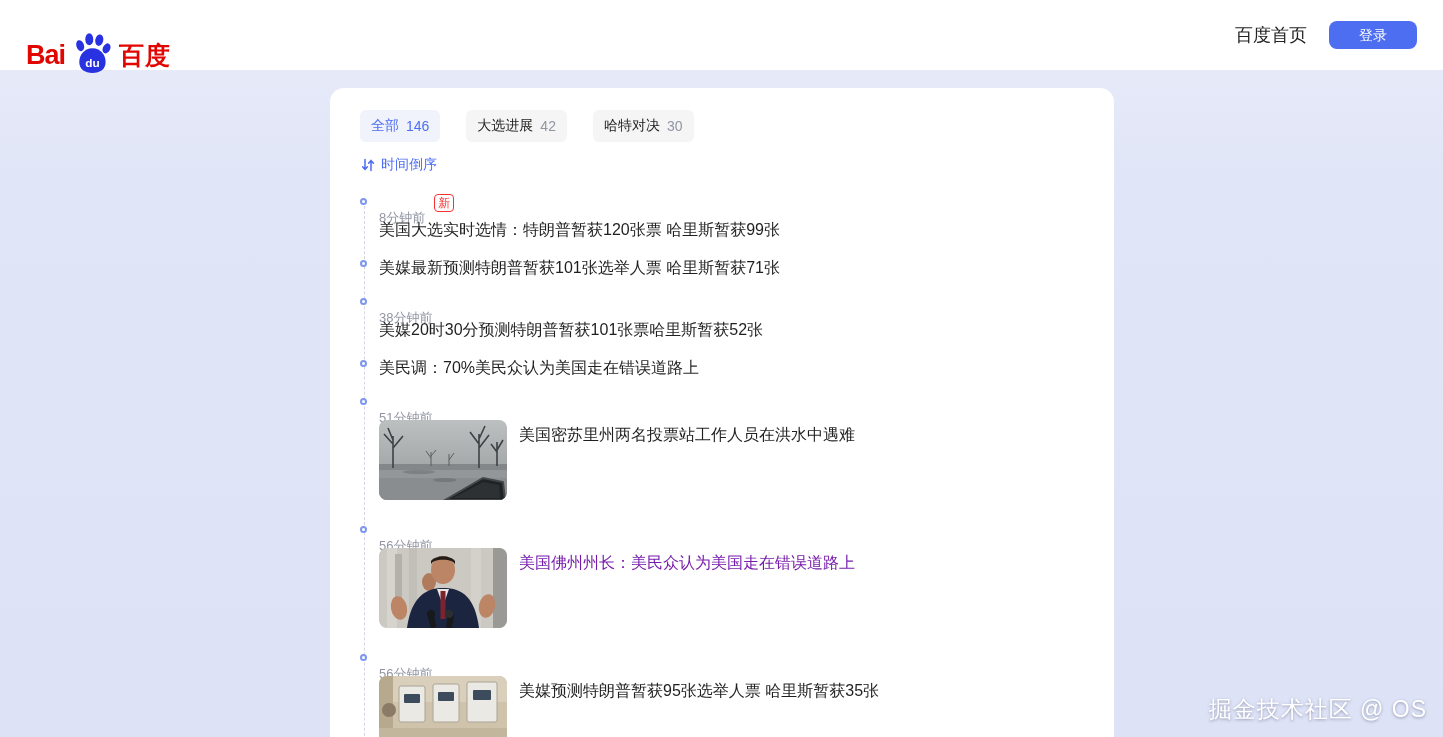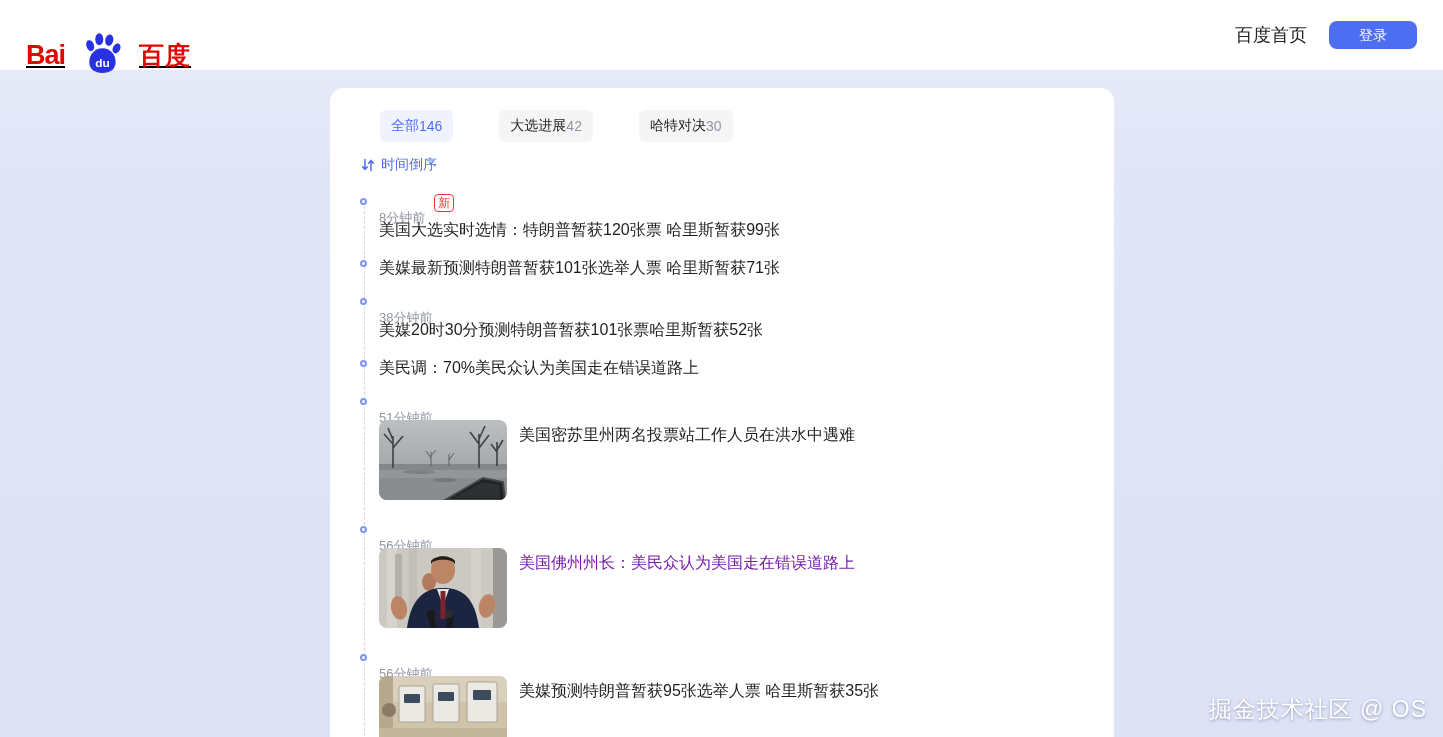--- a/index.html
+++ b/index.html
@@ -7,40 +7,40 @@
   body {
     font-family:"Liberation Sans","DejaVu Sans",sans-serif;
     background:linear-gradient(180deg,#eaecf9 0%,#e0e5f7 25%,#dde2f6 100%);
     position:relative;
   }
   
   .topbar {
     height:70px; background:#fff; display:flex; align-items:center;
     justify-content:space-between; padding:0 26px; position:relative; z-index:2;
   }
-  .logo { display:flex; align-items:flex-end; gap:16px; cursor:pointer;text-decoration:underline; }
+  .logo { display:flex; align-items:flex-end; gap:6px; cursor:pointer; }
   .logo-bai { color:#e10601; font-size:27px; font-weight:bold; letter-spacing:-1px; line-height:30px; }
   .logo-paw { width:40px; height:42px; display:inline-block; margin:0 1px -4px 1px; }
   .logo-cn { color:#e10601; font-size:25px; font-weight:bold; line-height:30px; letter-spacing:1px;margin-top:40px; }
   .top-right { display:flex; align-items:center; gap:22px; }
   .home-link { color:#222; font-size:18px; text-decoration:none; cursor:pointer; }
   .login-btn {
     background:#4e6ef2; color:#fff; font-size:14px; border:none; cursor:pointer;
     padding:6px 30px; border-radius:8px; line-height:16px;
   }
   
   .card {
     position:absolute; left:330px; top:88px; width:784px; height:700px;
     background:#fff; border-radius:14px; padding:22px 30px; z-index:1;
   }
   
   .tabs { display:flex; gap:26px; }
   .tab {
-    height:26px; display:flex; align-items:center; gap:0; padding:16px 11px;
-    border-radius:6px; font-size:14px; cursor:pointer; background:#f5f5f6; color:#1f1f1f;margin-left:20px;
+    height:26px; display:flex; align-items:center; gap:7px; padding:16px 11px;
+    border-radius:6px; font-size:14px; cursor:pointer; background:#f5f5f6; color:#1f1f1f;
   }
   .tab .tab-count { color:#9195a3; font-size:14px; }
   .tab.active { background:#f1f3fc; color:#4e6ef2; }
   .tab.active .tab-count { color:#4e6ef2; }
   
   .sort-row { margin-top:13px; height:20px; display:flex; align-items:center; gap:5px;
     color:#4e6ef2; font-size:14px; cursor:pointer; width:fit-content; }
   
   .timeline { position:relative; margin-top:19px; margin-left:19px; }
   .timeline::before {

